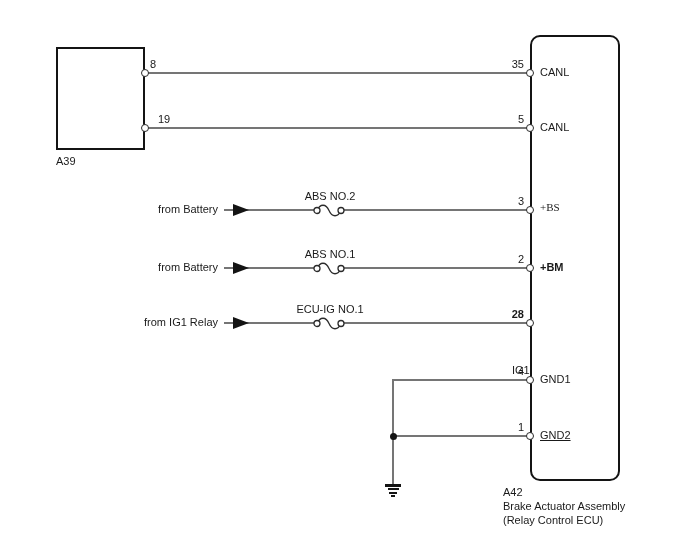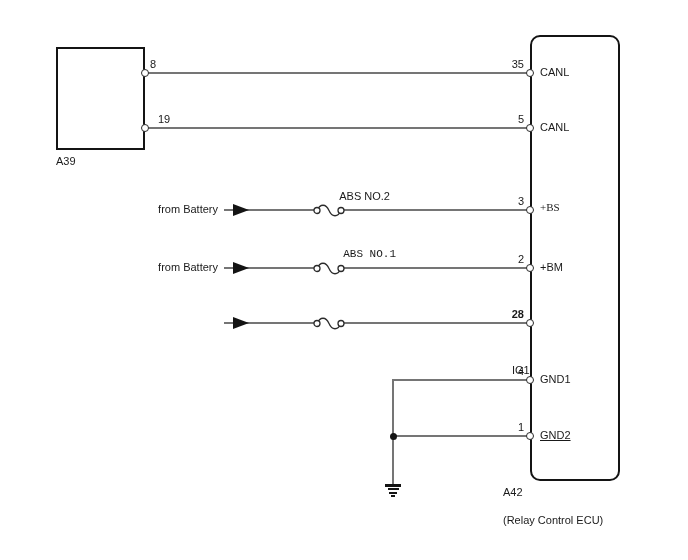--- a/index.html
+++ b/index.html
@@ -13,21 +13,21 @@
   .wv{position:absolute;width:1.4px;background:#757575;}
   .pin{position:absolute;width:8px;height:8px;box-sizing:border-box;border:1.5px solid #2b2b2b;
        border-radius:50%;background:#ffffff;}
   .dot{position:absolute;width:7px;height:7px;border-radius:50%;background:#141414;}
   .arrow{position:absolute;width:0;height:0;border-top:6px solid transparent;
          border-bottom:6px solid transparent;border-left:16px solid #141414;}
   .gbar{position:absolute;background:#141414;}
   .fuse{position:absolute;}
   .num-r{text-align:right;width:80px;}
   .src{text-align:right;width:140px;}
-  .fuselbl{text-align:right;width:120px;}
+  .fuselbl{text-align:center;width:120px;}
 </style>
 </head>
 <body>
 
 <div class="canvas">
 
   <div class="wh" style="left:145px;top:72.3px;width:385px;"></div>
   <div class="wh" style="left:145px;top:127.3px;width:385px;"></div>
   <div class="wh" style="left:224px;top:209.3px;width:306px;"></div>
   <div class="wh" style="left:224px;top:267.3px;width:306px;"></div>
@@ -86,28 +86,31 @@
   <span class="lbl num-r" style="left:444px;top:113px;">5</span>
   <span class="lbl num-r" style="left:444px;top:195px;">3</span>
   <span class="lbl num-r" style="left:444px;top:253px;">2</span>
   <span class="lbl num-r" style="left:444px;top:308px;font-weight:bold;">28</span>
   <span class="lbl num-r" style="left:444px;top:365px;">4</span>
   <span class="lbl num-r" style="left:444px;top:421px;">1</span>
 
   <span class="lbl" style="left:540px;top:66px;">CANL</span>
   <span class="lbl" style="left:540px;top:121px;">CANL</span>
   <span class="lbl" style="left:540px;top:201px;font-family:Liberation Serif, serif;">+BS</span>
-  <span class="lbl" style="left:540px;top:261px;">+BM</span>
+  <span class="lbl" style="left:540px;top:261px;font-weight:bold;">+BM</span>
   <span class="lbl" style="left:512px;top:316px;margin-top:48px;">IG1</span>
   <span class="lbl" style="left:540px;top:373px;">GND1</span>
   <span class="lbl" style="left:540px;top:429px;text-decoration:underline;">GND2</span>
 
   <span class="lbl src" style="left:78px;top:203px;">from Battery</span>
   <span class="lbl src" style="left:78px;top:261px;">from Battery</span>
+  <span class="lbl src" style="left:78px;top:316px;">from IG1 Relay</span>
 
   <span class="lbl fuselbl" style="left:270px;top:190px;">ABS NO.2</span>
-  <span class="lbl fuselbl" style="left:276px;top:248px;font-family:Liberation Mono, monospace;">ABS NO.1</span>
+  <span class="lbl fuselbl" style="left:270px;top:248px;">ABS NO.1</span>
+  <span class="lbl fuselbl" style="left:270px;top:303px;">ECU-IG NO.1</span>
 
   <span class="lbl" style="left:56px;top:155px;">A39</span>
   <span class="lbl" style="left:503px;top:486px;">A42</span>
+  <span class="lbl" style="left:503px;top:500px;">Brake Actuator Assembly</span>
   <span class="lbl" style="left:503px;top:514px;">(Relay Control ECU)</span>
 
 </div>
 
 </body></html>

